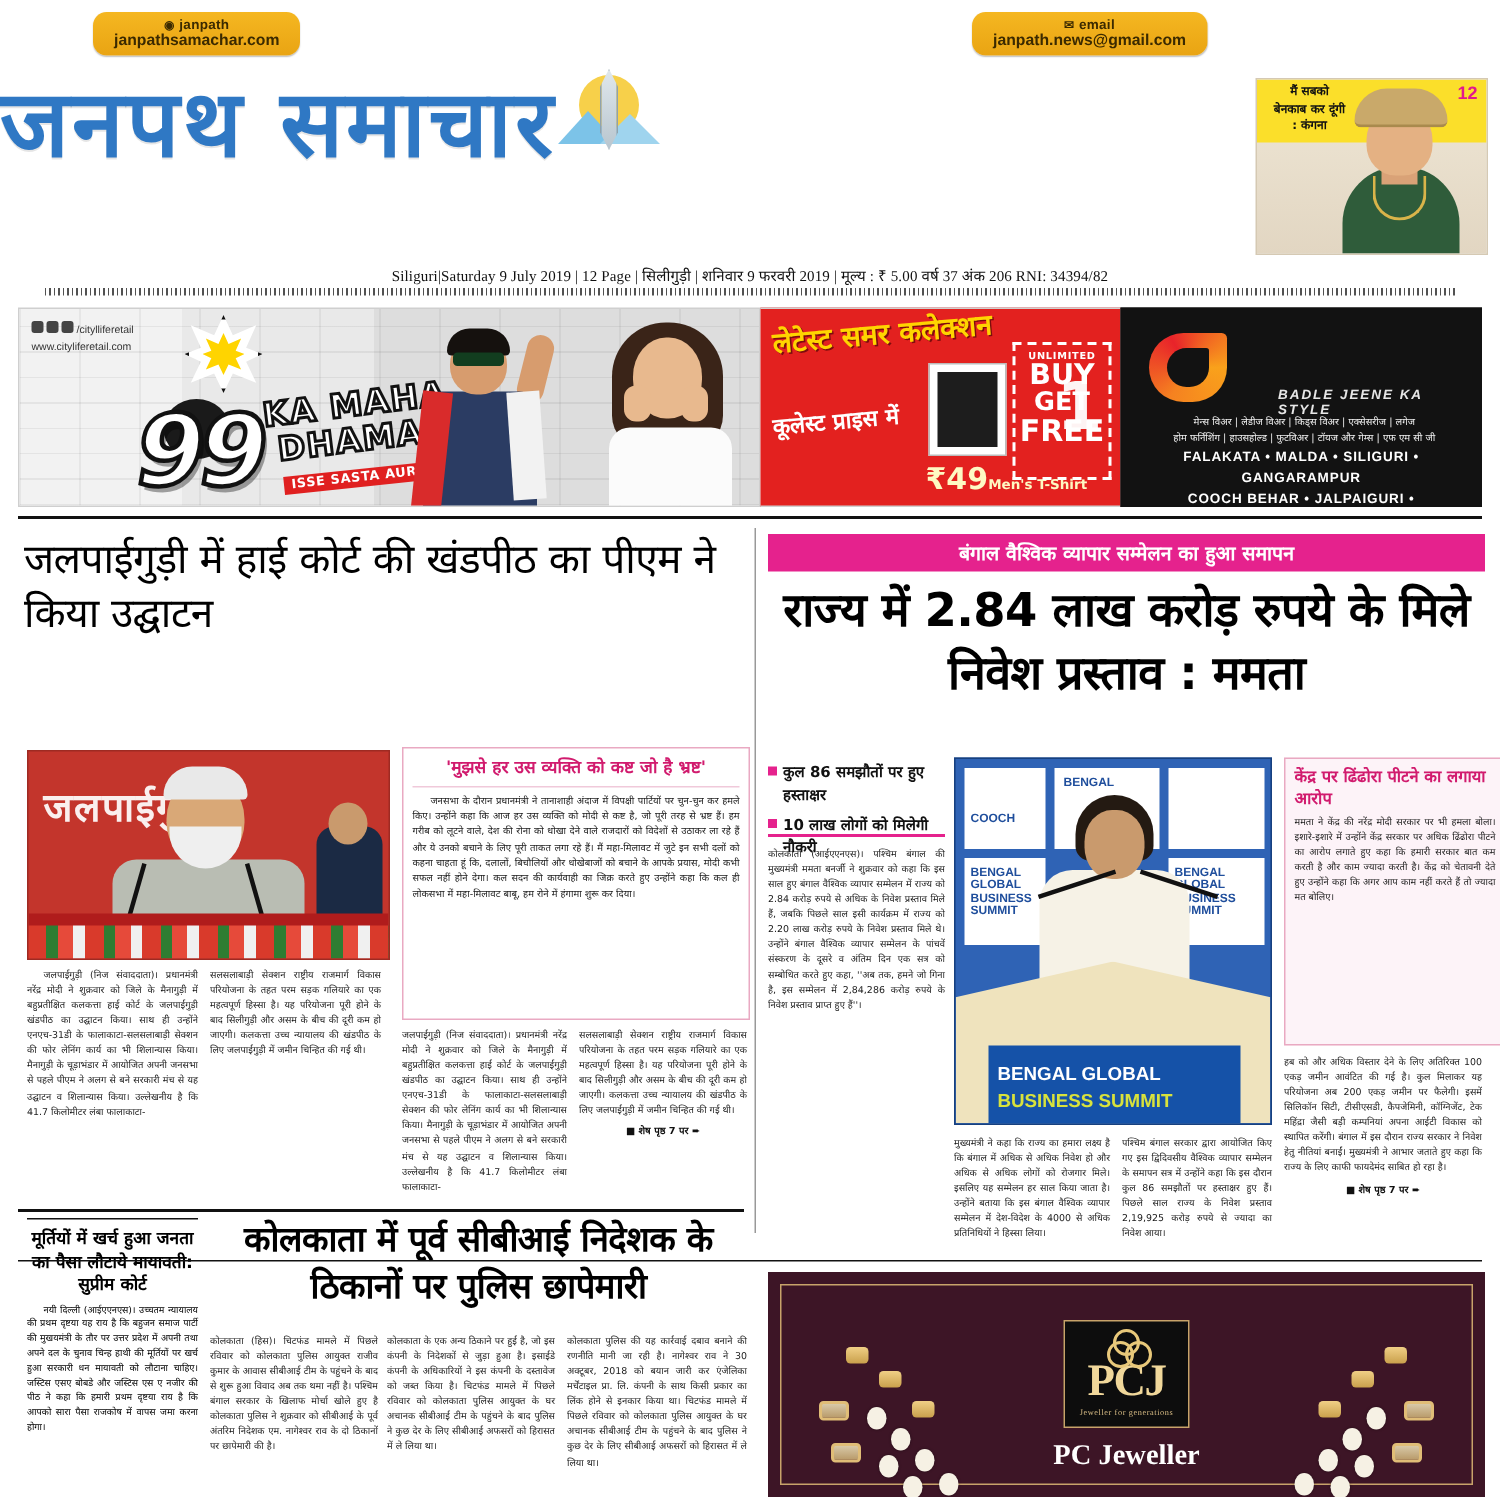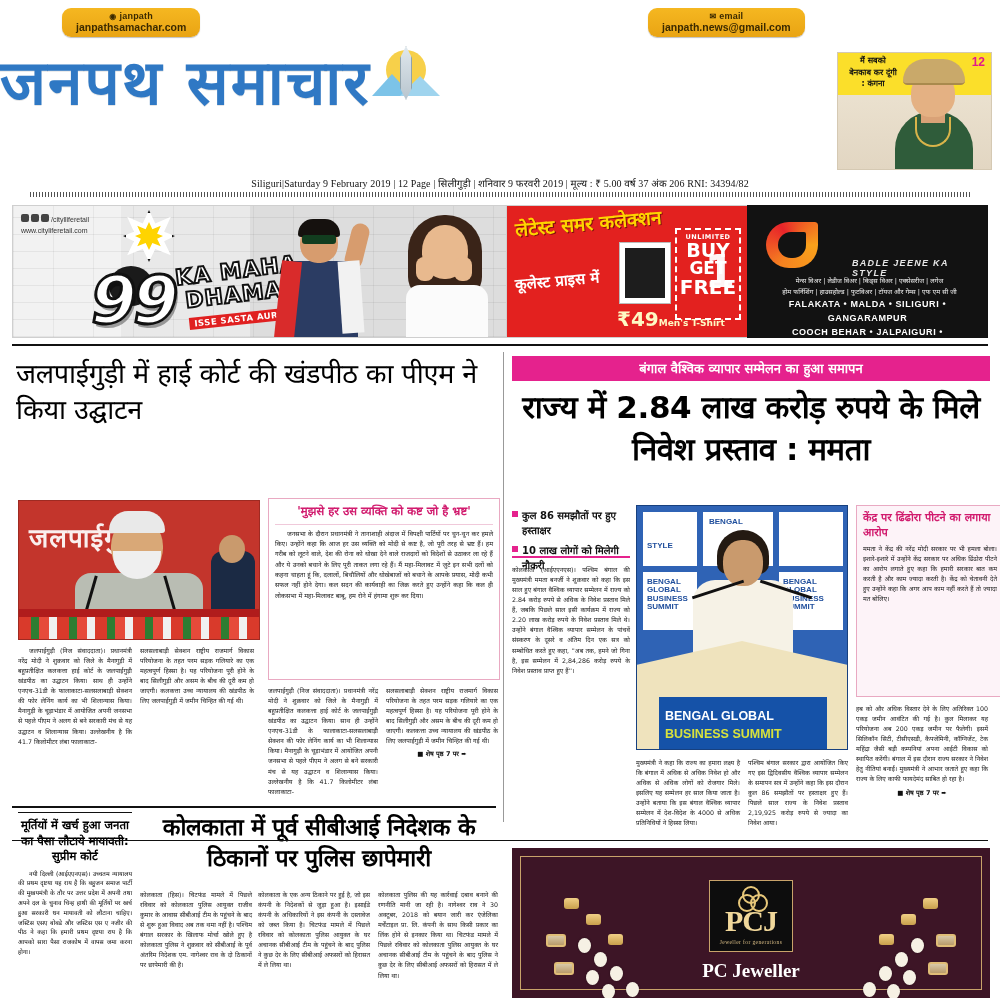--- a/index.html
+++ b/index.html
@@ -455,21 +455,21 @@
       <div class="promo-fig">
         <div class="pf-body"></div>
         <div class="pf-neck"></div>
         <div class="pf-neck-chain"></div>
         <div class="pf-face"></div>
         <div class="pf-turban"></div>
       </div>
     </div>
   </div>
 
-  <div class="dateline">Siliguri|Saturday 9 February 2019 | 12 Page | सिलीगुड़ी | शनिवार 9 फरवरी 2019 | मूल्य : ₹ 5.00   वर्ष 37 अंक 206 RNI: 34394/82</div>
+  <div class="dateline">Siliguri|Saturday 9 July 2019 | 12 Page | सिलीगुड़ी | शनिवार 9 फरवरी 2019 | मूल्य : ₹ 5.00   वर्ष 37 अंक 206 RNI: 34394/82</div>
   <div class="rule-dotted"></div>
 
   <div class="adstrip">
 
     <div class="ad-left">
       <div class="ad-brick"></div>
       <div class="ad-social">
         <div class="dots"><span></span><span></span><span></span><span style="background:none;width:auto;color:#333;">/citylliferetail</span></div>
         <div>www.cityliferetail.com</div>
       </div>
@@ -609,21 +609,21 @@
     <div class="bi">
         <span class="sq"></span>
         <span>10 लाख लोगों को मिलेगी नौकरी</span>
       </div>
   </div>
   <div class="bullets-rule"></div>
 
   <div class="photo-mamata">
     <div class="mm-back"></div>
     <div class="mm-tile" style="left:6px;top:6px;width:54px;height:54px;"></div>
-    <div class="mm-lbl" style="left:10px;top:36px;">STYLE</div>
+    <div class="mm-lbl" style="left:10px;top:36px;">COOCH</div>
     <div class="mm-tile" style="left:66px;top:6px;width:70px;height:54px;"></div>
     <div class="mm-lbl" style="left:72px;top:12px;">BENGAL</div>
     <div class="mm-tile" style="left:142px;top:6px;width:64px;height:54px;"></div>
     <div class="mm-tile" style="left:6px;top:66px;width:54px;height:58px;"></div>
     <div class="mm-lbl" style="left:10px;top:72px;">BENGAL<br>GLOBAL<br>BUSINESS<br>SUMMIT</div>
     <div class="mm-tile" style="left:142px;top:66px;width:64px;height:58px;"></div>
     <div class="mm-lbl" style="left:146px;top:72px;">BENGAL<br>GLOBAL<br>BUSINESS<br>SUMMIT</div>
     <div class="mm-person">
       <div class="mm-body"></div>
         <div class="mm-hair"></div>

